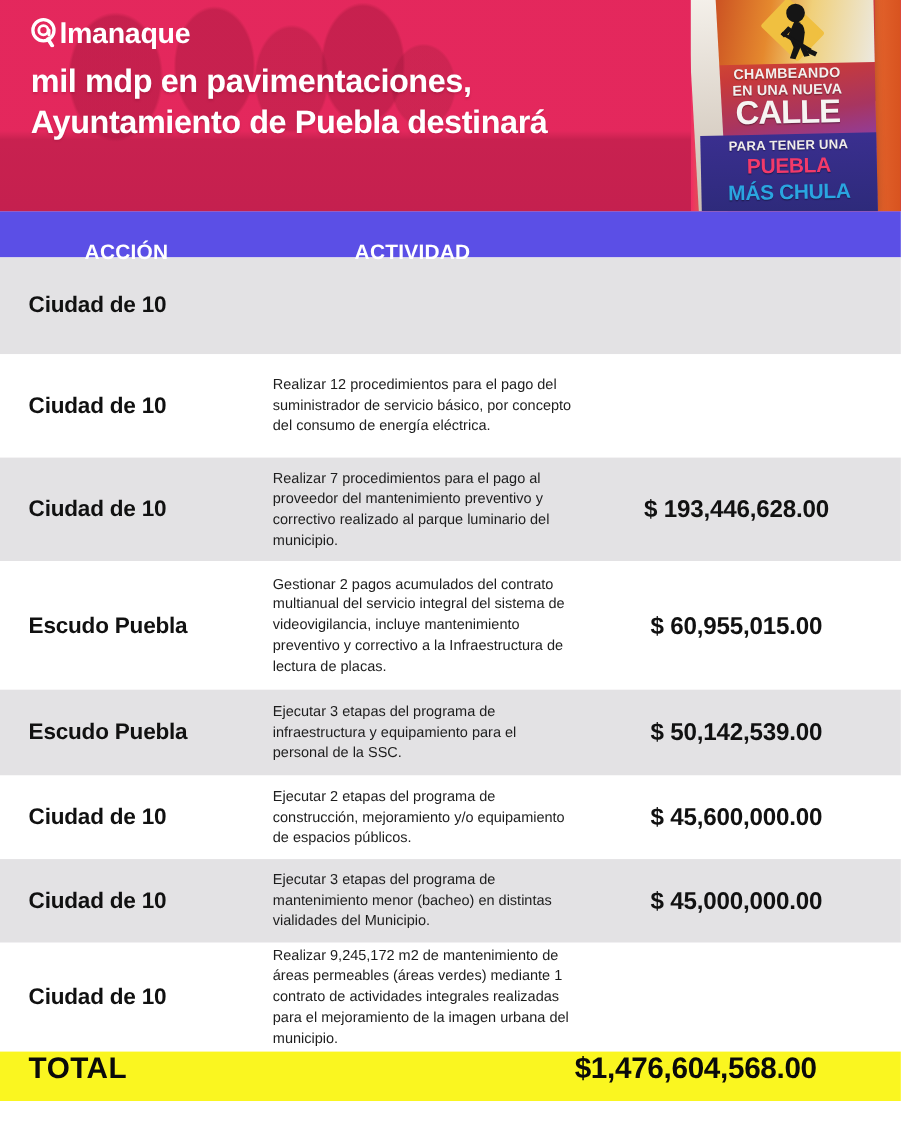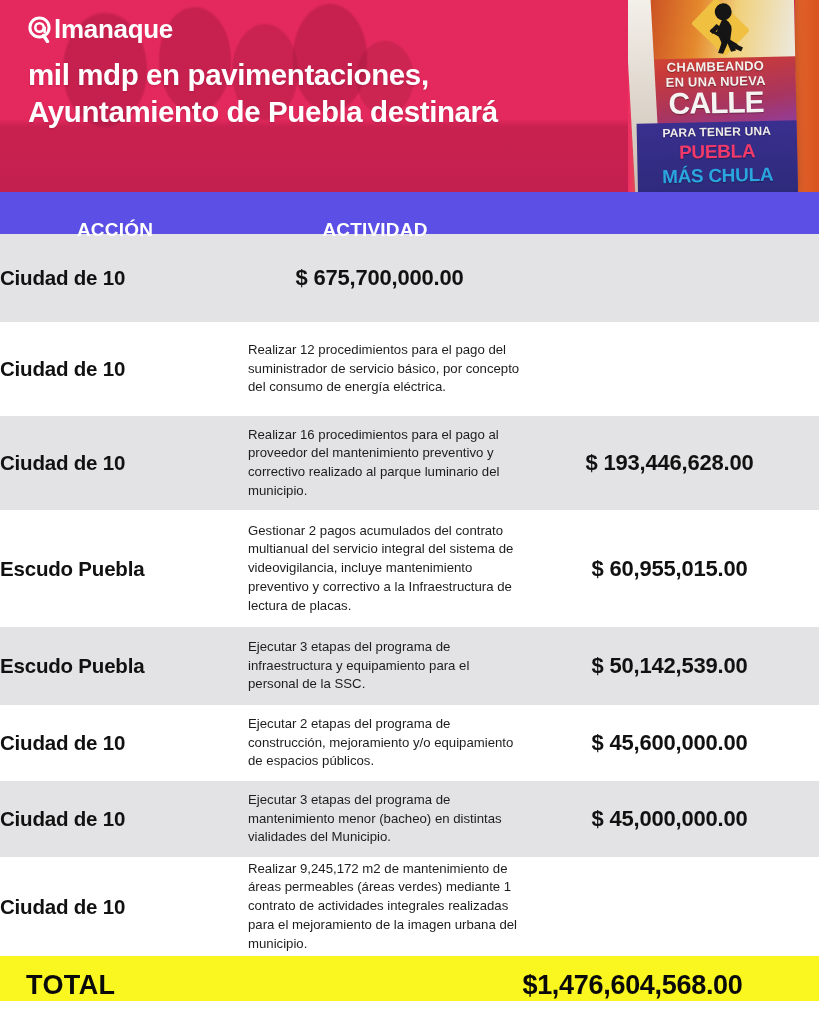--- a/index.html
+++ b/index.html
@@ -35,21 +35,21 @@
       linear-gradient(180deg, rgba(120,12,45,.10) 0 62%, rgba(120,12,45,.34) 66%, rgba(125,14,48,.40) 100%),
       #ef2c62;
     opacity:.95;
   }
   .header-inner {
     position:relative;
     padding:16px 0 0 28px;
     width:600px;
   }
   .logo {
-    display:flex; 
+    display:flex; align-items:center;
     font-size:26px; font-weight:bold; color:#ffffff;
     letter-spacing:-.3px; line-height:1;
     margin-bottom:14px;
   }
   .logo-at { position:relative; display:inline-block; width:25px; height:27px; }
   .logo-at svg { position:absolute; left:0; top:0; }
   .logo-text { margin-left:1px; }
 
   .headline {
     color:#ffffff;
@@ -143,37 +143,38 @@
     display:flex;
     align-items:center;
     background:#ffffff;
   }
   .row.alt { background:#e3e2e4; }
 
   .cell-accion {
     width:230px; flex:0 0 230px;
     font-size:20.5px; font-weight:bold; color:#111111;
     letter-spacing:-.2px;
+    padding-left:26px;
   }
   .cell-actividad {
     width:290px; flex:0 0 290px;
     font-size:13.2px; color:#1d1d1d;
     line-height:1.42;
     padding-left:18px;
   }
   .cell-presupuesto {
     width:299px; flex:0 0 299px;
     font-size:22px; font-weight:bold; color:#111111;
     text-align:center;
     letter-spacing:-.2px;
   }
 
   .trow-total {
     display:flex;
-    align-items:flex-end;
+    align-items:flex-start;
     background:#faf620;
     height:45px;
   }
   .total-label {
     width:460px; flex:0 0 460px;
     padding-left:26px;
     font-size:27px; font-weight:bold; color:#0a0a0a;
     letter-spacing:.4px;
   }
   .total-value {
@@ -245,29 +246,28 @@
 
   <div class="table">
     <div class="thead">
       <div class="th col-accion">ACCIÓN</div>
       <div class="th col-actividad">ACTIVIDAD</div>
     </div>
 
     <div id="rows-container">
         <div class="row alt" style="height: 88px;">
           <div class="cell-accion">Ciudad de 10</div>
-          <div class="cell-presupuesto">$ 675,700,000.00</div>
         </div>
         <div class="row" style="height: 94px;">
           <div class="cell-accion">Ciudad de 10</div>
           <div class="cell-actividad">Realizar 12 procedimientos para el pago del suministrador de servicio básico, por concepto del consumo de energía eléctrica.</div>
         </div>
         <div class="row alt" style="height: 94px;">
           <div class="cell-accion">Ciudad de 10</div>
-          <div class="cell-actividad">Realizar 16 procedimientos para el pago al proveedor del mantenimiento preventivo y correctivo realizado al parque luminario del municipio.</div>
+          <div class="cell-actividad">Realizar 7 procedimientos para el pago al proveedor del mantenimiento preventivo y correctivo realizado al parque luminario del municipio.</div>
           <div class="cell-presupuesto">$ 193,446,628.00</div>
         </div>
         <div class="row" style="height: 117px;">
           <div class="cell-accion">Escudo Puebla</div>
           <div class="cell-actividad">Gestionar 2 pagos acumulados del contrato multianual del servicio integral del sistema de videovigilancia, incluye mantenimiento preventivo y correctivo a la Infraestructura de lectura de placas.</div>
           <div class="cell-presupuesto">$ 60,955,015.00</div>
         </div>
         <div class="row alt" style="height: 78px;">
           <div class="cell-accion">Escudo Puebla</div>
           <div class="cell-actividad">Ejecutar 3 etapas del programa de infraestructura y equipamiento para el personal de la SSC.</div>

